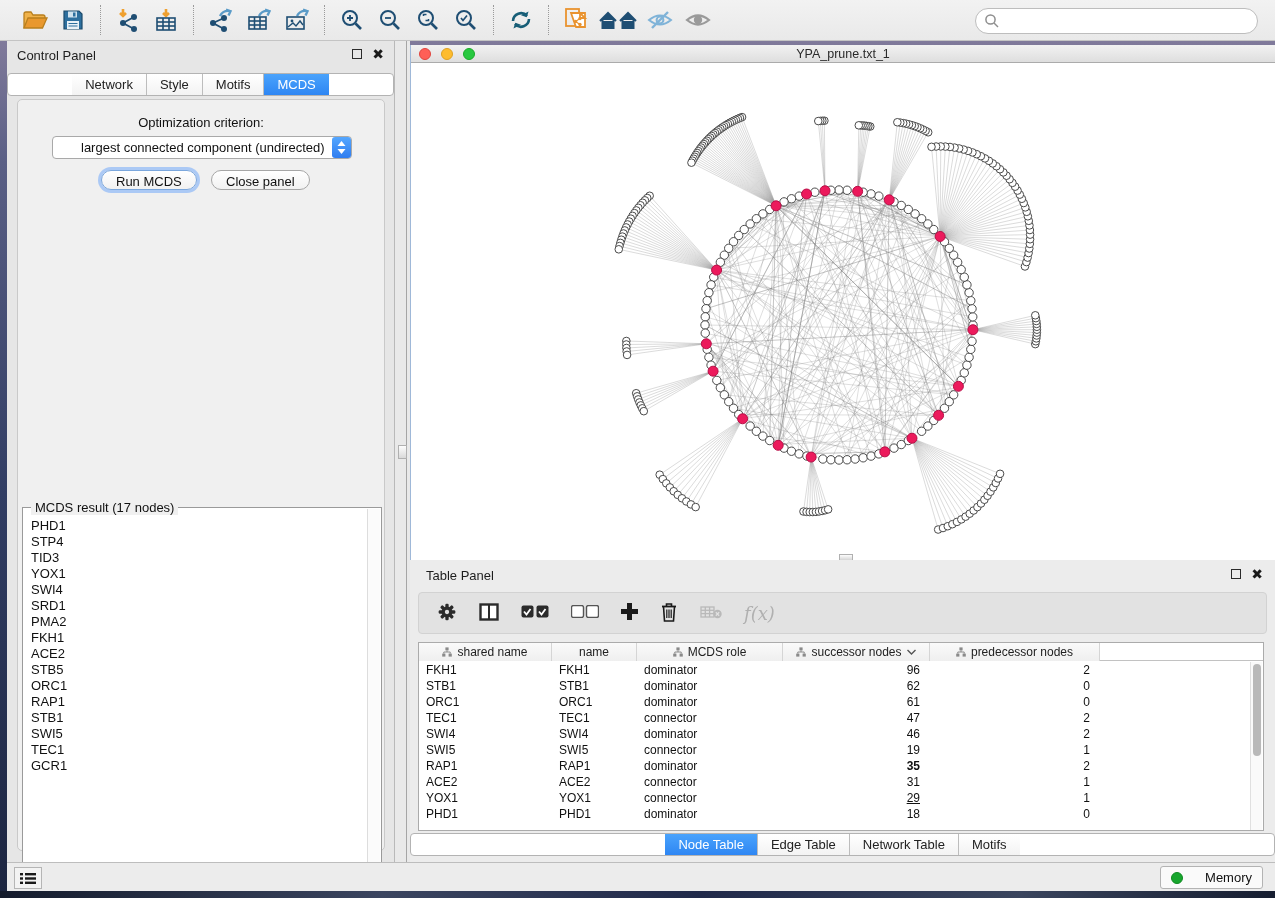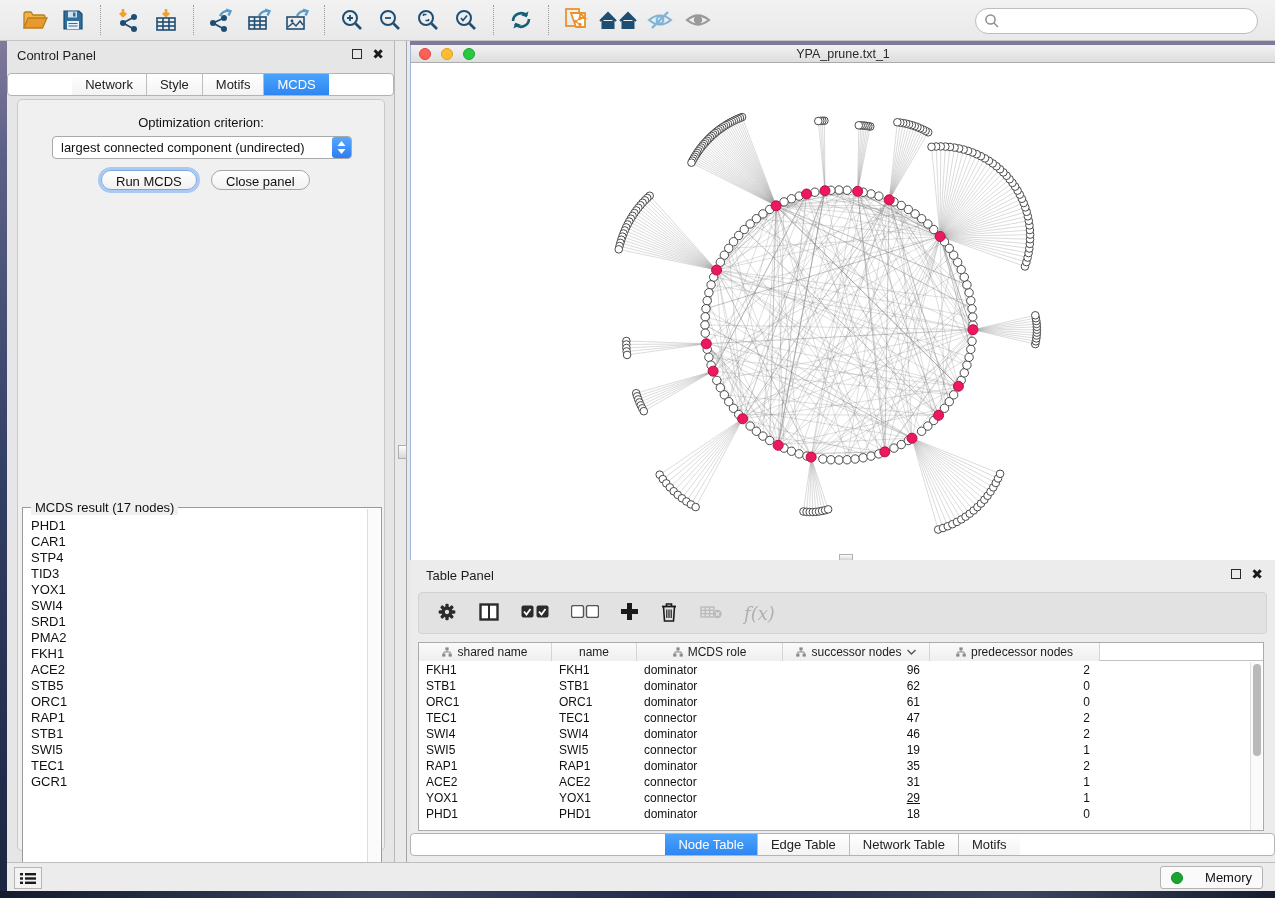--- a/index.html
+++ b/index.html
@@ -42,21 +42,21 @@
     border-right:1px solid #bdbdbd; white-space:nowrap; }
   .seg .seg-btn:last-child { border-right:none; }
   .seg .seg-btn.active { background:linear-gradient(180deg,#4aa3fc,#2e86f3); color:#fff; }
   #cp-tabs { position:absolute; left:0; top:32px; width:100%; display:flex; justify-content:center; }
 
   #cp-inner { position:absolute; left:10px; top:58px; width:368px; height:752px;
     background:#f0f0f0; border:1px solid #c9c9c9; border-radius:5px; }
   #opt-label { position:absolute; left:0; top:15px; width:100%; text-align:center; font-size:13px; color:#111; }
   #criterion-select { position:absolute; left:34px; top:36px; width:300px; height:23px; background:#fff;
     border:1px solid #a9a9a9; border-radius:4px; display:flex; align-items:center; }
-  #criterion-value { flex:1; padding-left:8px; font-size:13px; color:#111; white-space:nowrap; }
+  #criterion-value { flex:1; padding-left:28px; font-size:13px; color:#111; white-space:nowrap; }
   #criterion-stepper { width:19px; height:21px; margin-right:0px; border-radius:3px;
     background:linear-gradient(180deg,#55a7ff,#2f7df0); display:flex; flex-direction:column;
     align-items:center; justify-content:center; gap:1px; }
   #criterion-stepper svg { display:block; }
   .btn { background:linear-gradient(180deg,#ffffff,#f1f1f1); border:1px solid #a6a6a6; border-radius:11px;
     font-size:13px; color:#111; padding:3px 14px; height:20px; }
   #run-mcds-btn { position:absolute; left:83px; top:70px; border-color:#7ba7dd;
     box-shadow:0 0 0 3px rgba(115,170,250,.55); }
   #close-panel-btn { position:absolute; left:193px; top:70px; }
 
@@ -308,21 +308,20 @@
             <path d="M4.5 6 L8.5 1 H0.5 Z" fill="#fff"></path>
           </svg>
       </span>
     </div>
     <button class="btn" id="run-mcds-btn">Run MCDS</button>
     <button class="btn" id="close-panel-btn">Close panel</button>
     <div id="mcds-fieldset">
       <span id="mcds-legend">MCDS result (17 nodes)</span>
       <div id="mcds-list">
           <div>PHD1</div>
-          <div>CAR1</div>
           <div>STP4</div>
           <div>TID3</div>
           <div>YOX1</div>
           <div>SWI4</div>
           <div>SRD1</div>
           <div>PMA2</div>
           <div>FKH1</div>
           <div>ACE2</div>
           <div>STB5</div>
           <div>ORC1</div>
@@ -1214,21 +1213,21 @@
           <div class="td left" style="width: 133px;">SWI5</div>
           <div class="td left" style="width: 85px;">SWI5</div>
           <div class="td left" style="width: 146px;">connector</div>
           <div class="td right" style="width: 147px;">19</div>
           <div class="td right" style="width: 170px;">1</div>
         </div>
         <div class="tr" style="top: 115px;">
           <div class="td left" style="width: 133px;">RAP1</div>
           <div class="td left" style="width: 85px;">RAP1</div>
           <div class="td left" style="width: 146px;">dominator</div>
-          <div class="td right" style="width: 147px;">35</div>
+          <div class="td right" style="width: 147px; font-weight: bold;">35</div>
           <div class="td right" style="width: 170px;">2</div>
         </div>
         <div class="tr" style="top: 131px;">
           <div class="td left" style="width: 133px;">ACE2</div>
           <div class="td left" style="width: 85px;">ACE2</div>
           <div class="td left" style="width: 146px;">connector</div>
           <div class="td right" style="width: 147px;">31</div>
           <div class="td right" style="width: 170px;">1</div>
         </div>
         <div class="tr" style="top: 147px;">

